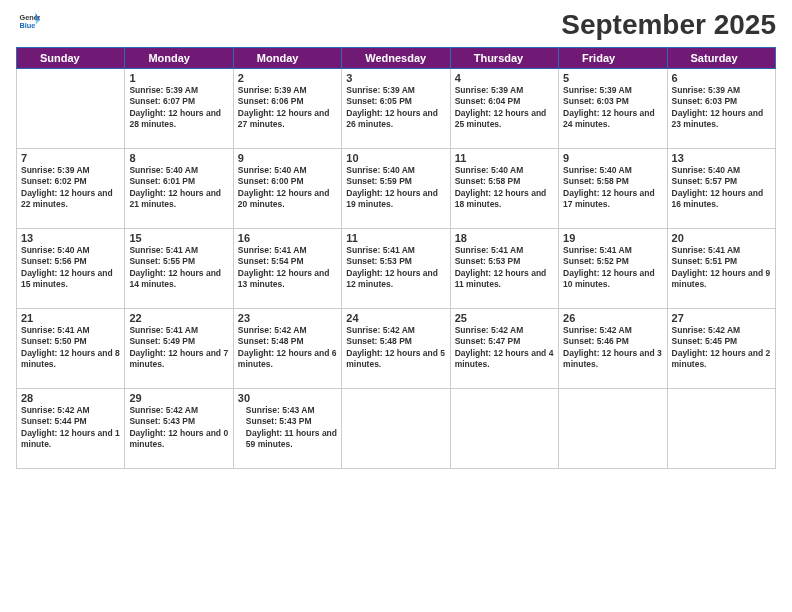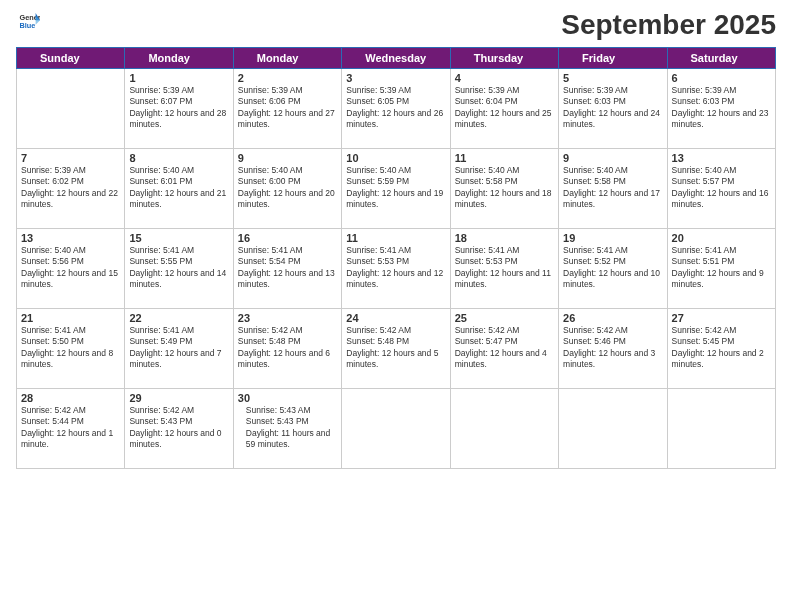--- a/index.html
+++ b/index.html
@@ -70,20 +70,21 @@
       font-size: 11px;
       font-weight: bold;
       color: #333;
       display: block;
       margin-bottom: 1px;
     }
     .cell-info {
       font-size: 8.5px;
       color: #333;
       line-height: 1.35;
+      font-weight: bold;
     }
     .empty-cell {
       background: #f9f9f9;
     }
     tbody tr:nth-child(odd) td { background: #fff; }
     tbody tr:nth-child(even) td { background: #fff; }
   </style>
 </head>
 <body>
 

